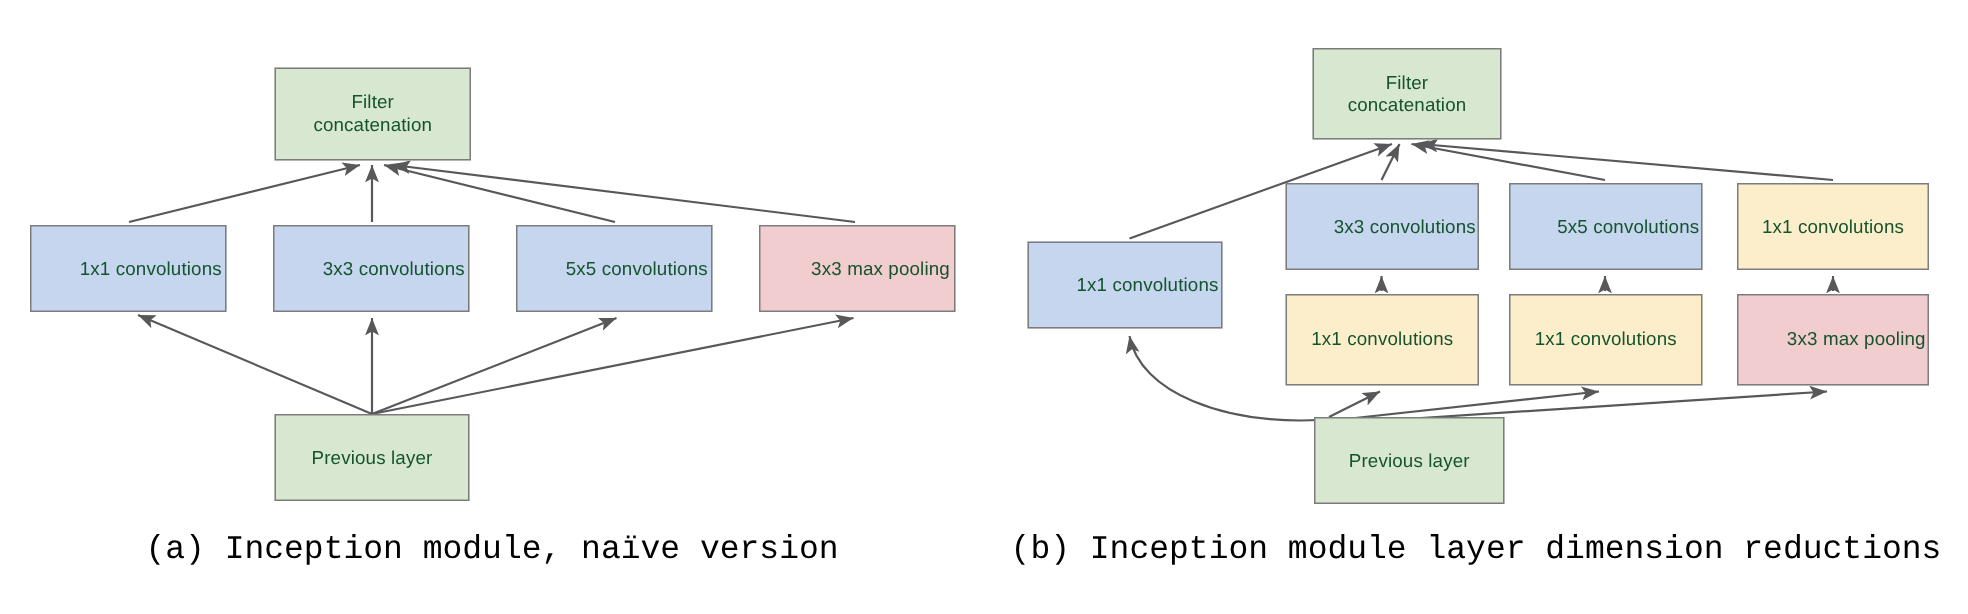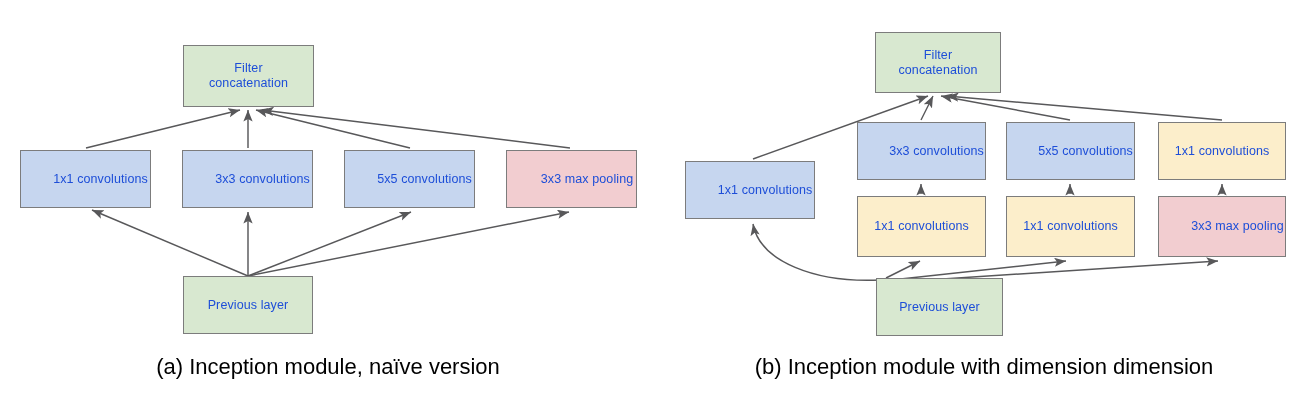--- a/index.html
+++ b/index.html
@@ -40,37 +40,37 @@
   .node {
     position: absolute;
     box-sizing: border-box;
     border: 1px solid #7c7c7c;
     display: flex;
     align-items: center;
     justify-content: center;
     text-align: center;
     font-size: 12.5px;
     line-height: 15px;
-    color: #1d4ed8;
+    color: #14532d;
     letter-spacing: 0.1px;
     z-index: 2;
     white-space: pre-line;
   }
   .node.green  { background: #d8e8d0; }
   .node.blue   { background: #c6d6ef; padding-left: 30px; }
   .node.yellow { background: #fceecb; }
   .node.red    { background: #f2cdd0; padding-left: 31px; }
 
   .caption {
     position: absolute;
     left: 0;
     width: 656px;
     top: 352px;
     text-align: center;
-    font-family: Liberation Sans, sans-serif;
+    font-family: Liberation Mono, monospace;
     font-size: 22px;
     line-height: 30px;
     color: #000000;
     z-index: 3;
   }
 </style>
 </head>
 <body>
 
 <div id="figure">
@@ -152,16 +152,16 @@
     <div class="node yellow" style="left:502px; top:122px; width:128px; height:58px;">1x1 convolutions</div>
 
     <div class="node yellow" style="left:201px; top:196px; width:129px; height:61px;">1x1 convolutions</div>
 
     <div class="node yellow" style="left:350px; top:196px; width:129px; height:61px;">1x1 convolutions</div>
 
     <div class="node red" style="left:502px; top:196px; width:128px; height:61px;">3x3 max pooling</div>
 
     <div class="node green" style="left:220px; top:278px; width:127px; height:58px;">Previous layer</div>
 
-    <div class="caption">(b) Inception module with dimension dimension</div>
+    <div class="caption">(b) Inception module layer dimension reductions</div>
   </div>
 
 </div>
 
 </body></html>

